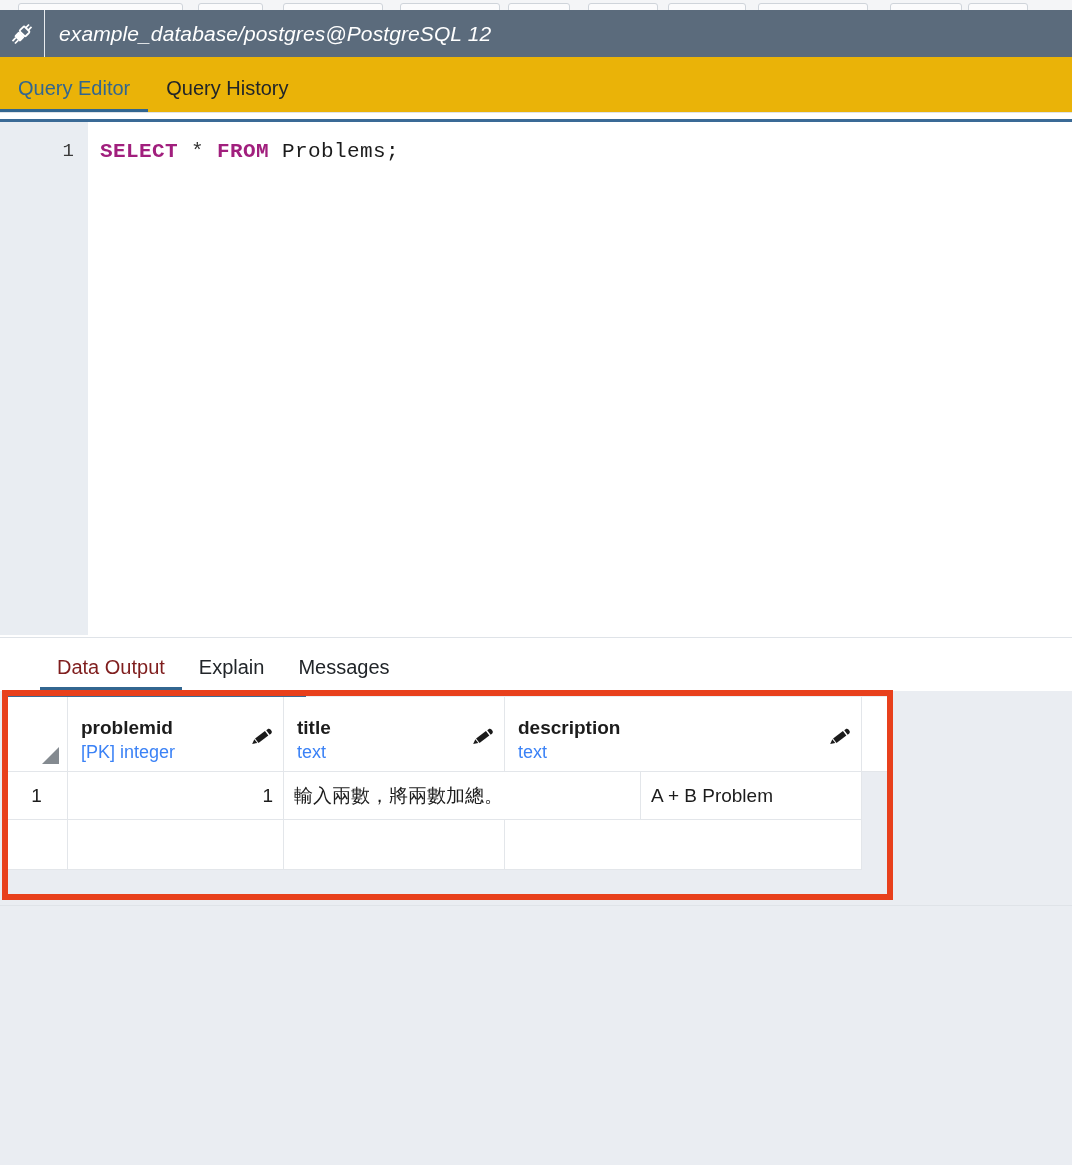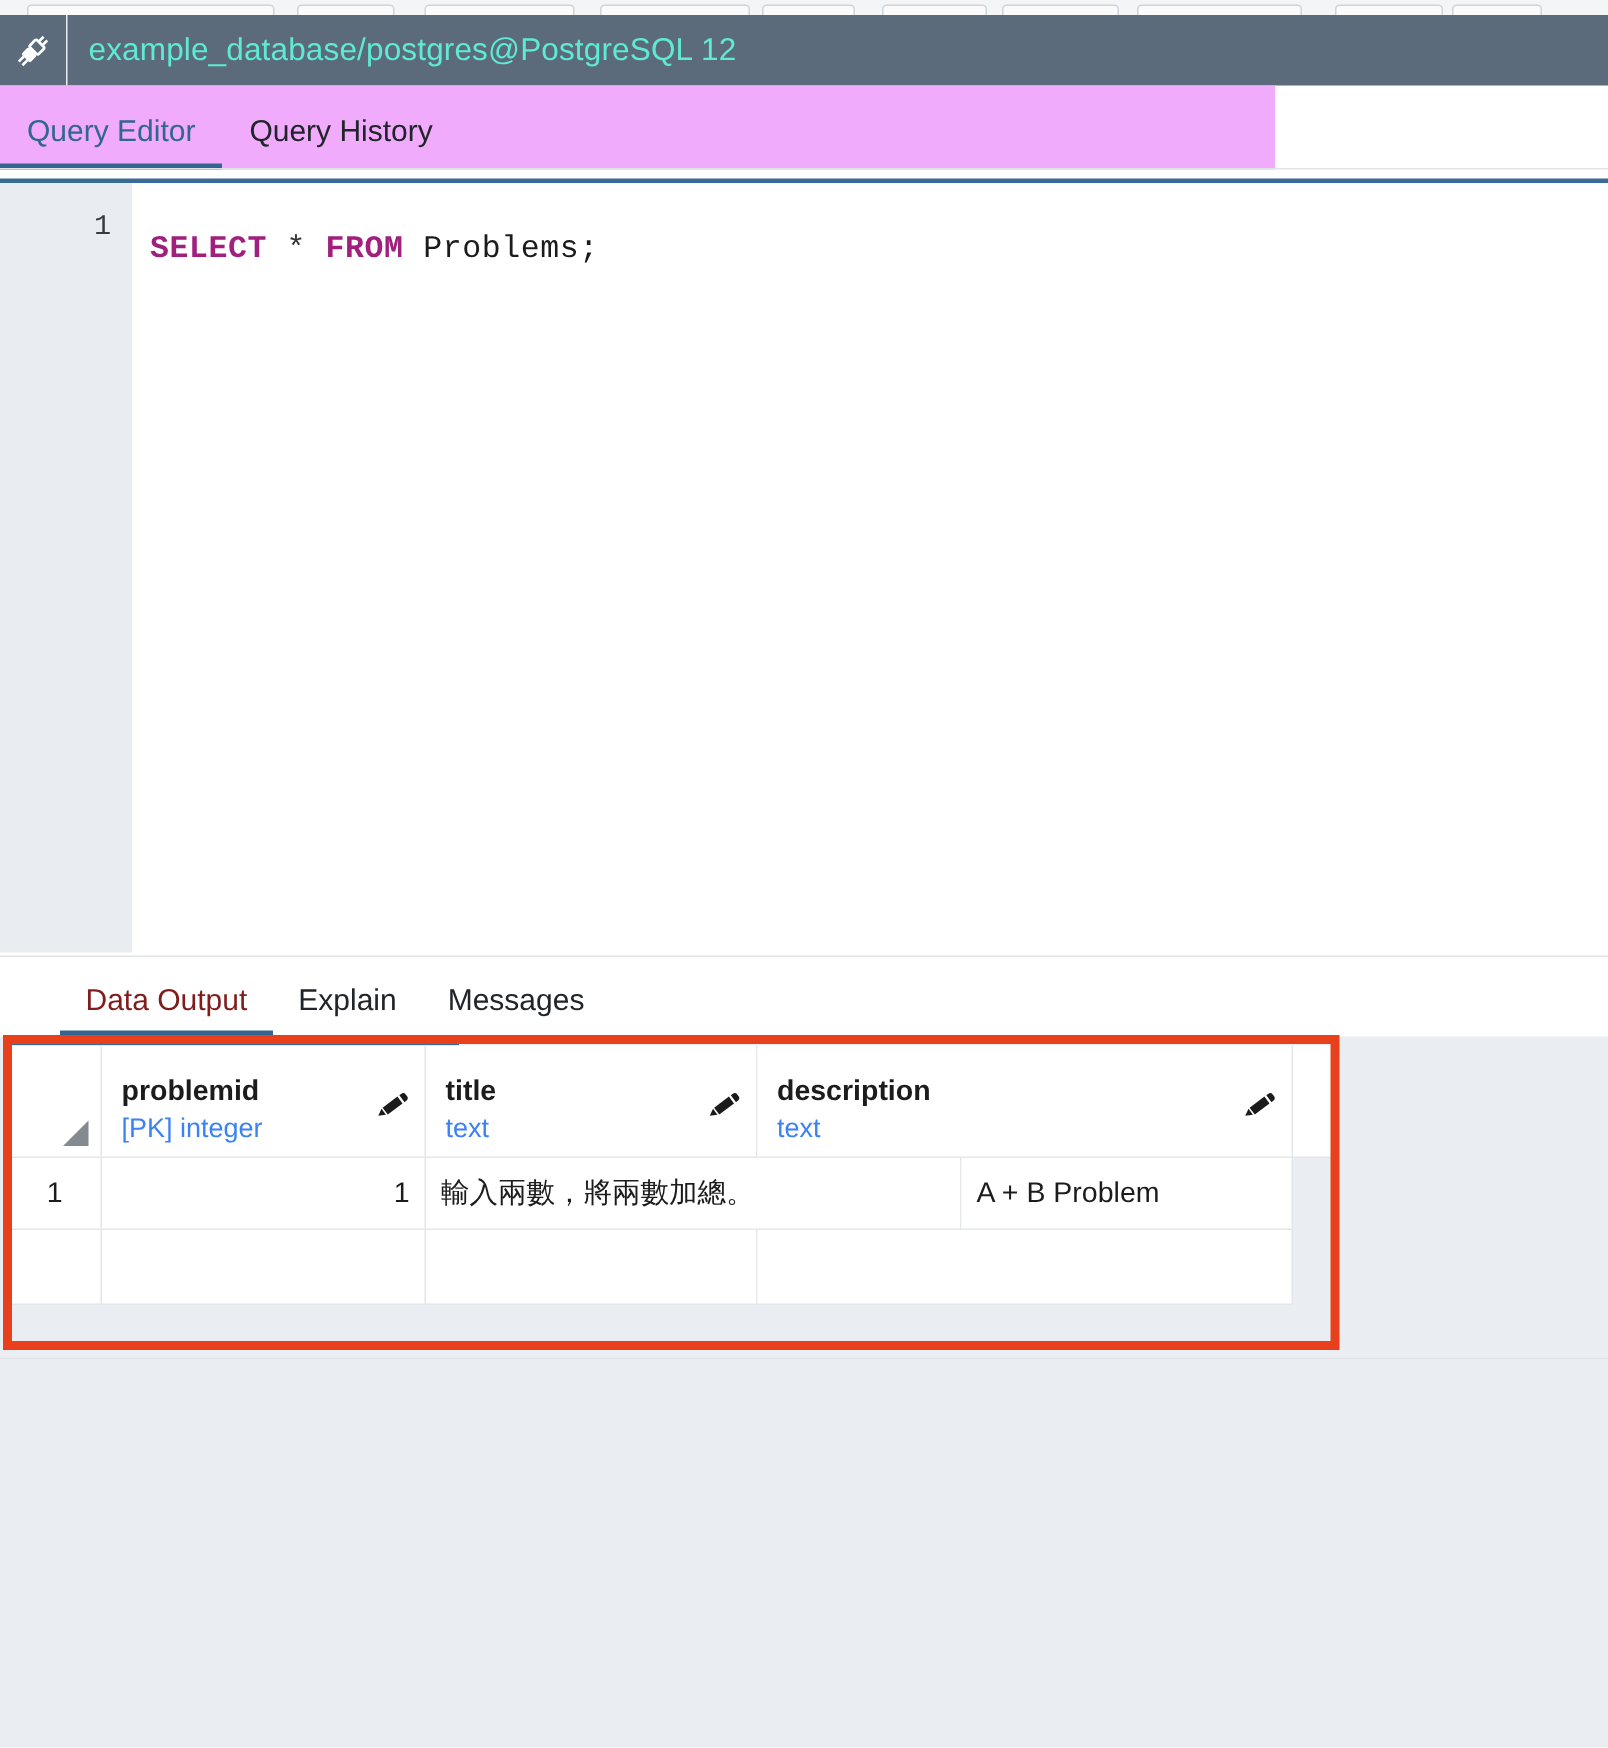--- a/index.html
+++ b/index.html
@@ -57,33 +57,34 @@
     justify-content: center;
     flex: 0 0 auto;
   }
   .titlebar-sep {
     width: 1px;
     height: 47px;
     background: #e9ecef;
     flex: 0 0 auto;
   }
   .titlebar-title {
-    color: #5eead4;
+    color: #ffffff;
     font-size: 21px;
     padding-left: 14px;
     letter-spacing: 0.1px;
     white-space: nowrap;
+    font-style: italic;
   }
 
   
   .tabbar {
     position: absolute;
     left: 0; top: 57px;
-    width: 850px; height: 56px;
-    background: #f0abfc;
+    width: 1072px; height: 56px;
+    background: #eab308;
     display: flex;
     align-items: flex-end;
   }
   .tab {
     font-size: 20px;
     color: #212529;
     padding: 0 18px 13px 18px;
     white-space: nowrap;
     position: relative;
   }
@@ -131,21 +132,20 @@
   }
   .code {
     position: absolute;
     left: 100px;
     top: 18px;
     font-family: "Liberation Mono", monospace;
     font-size: 21px;
     letter-spacing: 0.4px;
     white-space: pre;
     color: #1b1b1b;
-    margin-top: 15px;
   }
   .kw { color: #a11f7d; font-weight: bold; }
   .op { color: #333333; }
 
   
   .out-tabbar {
     position: absolute;
     left: 0; top: 637px;
     width: 1072px; height: 54px;
     background: #ffffff;

